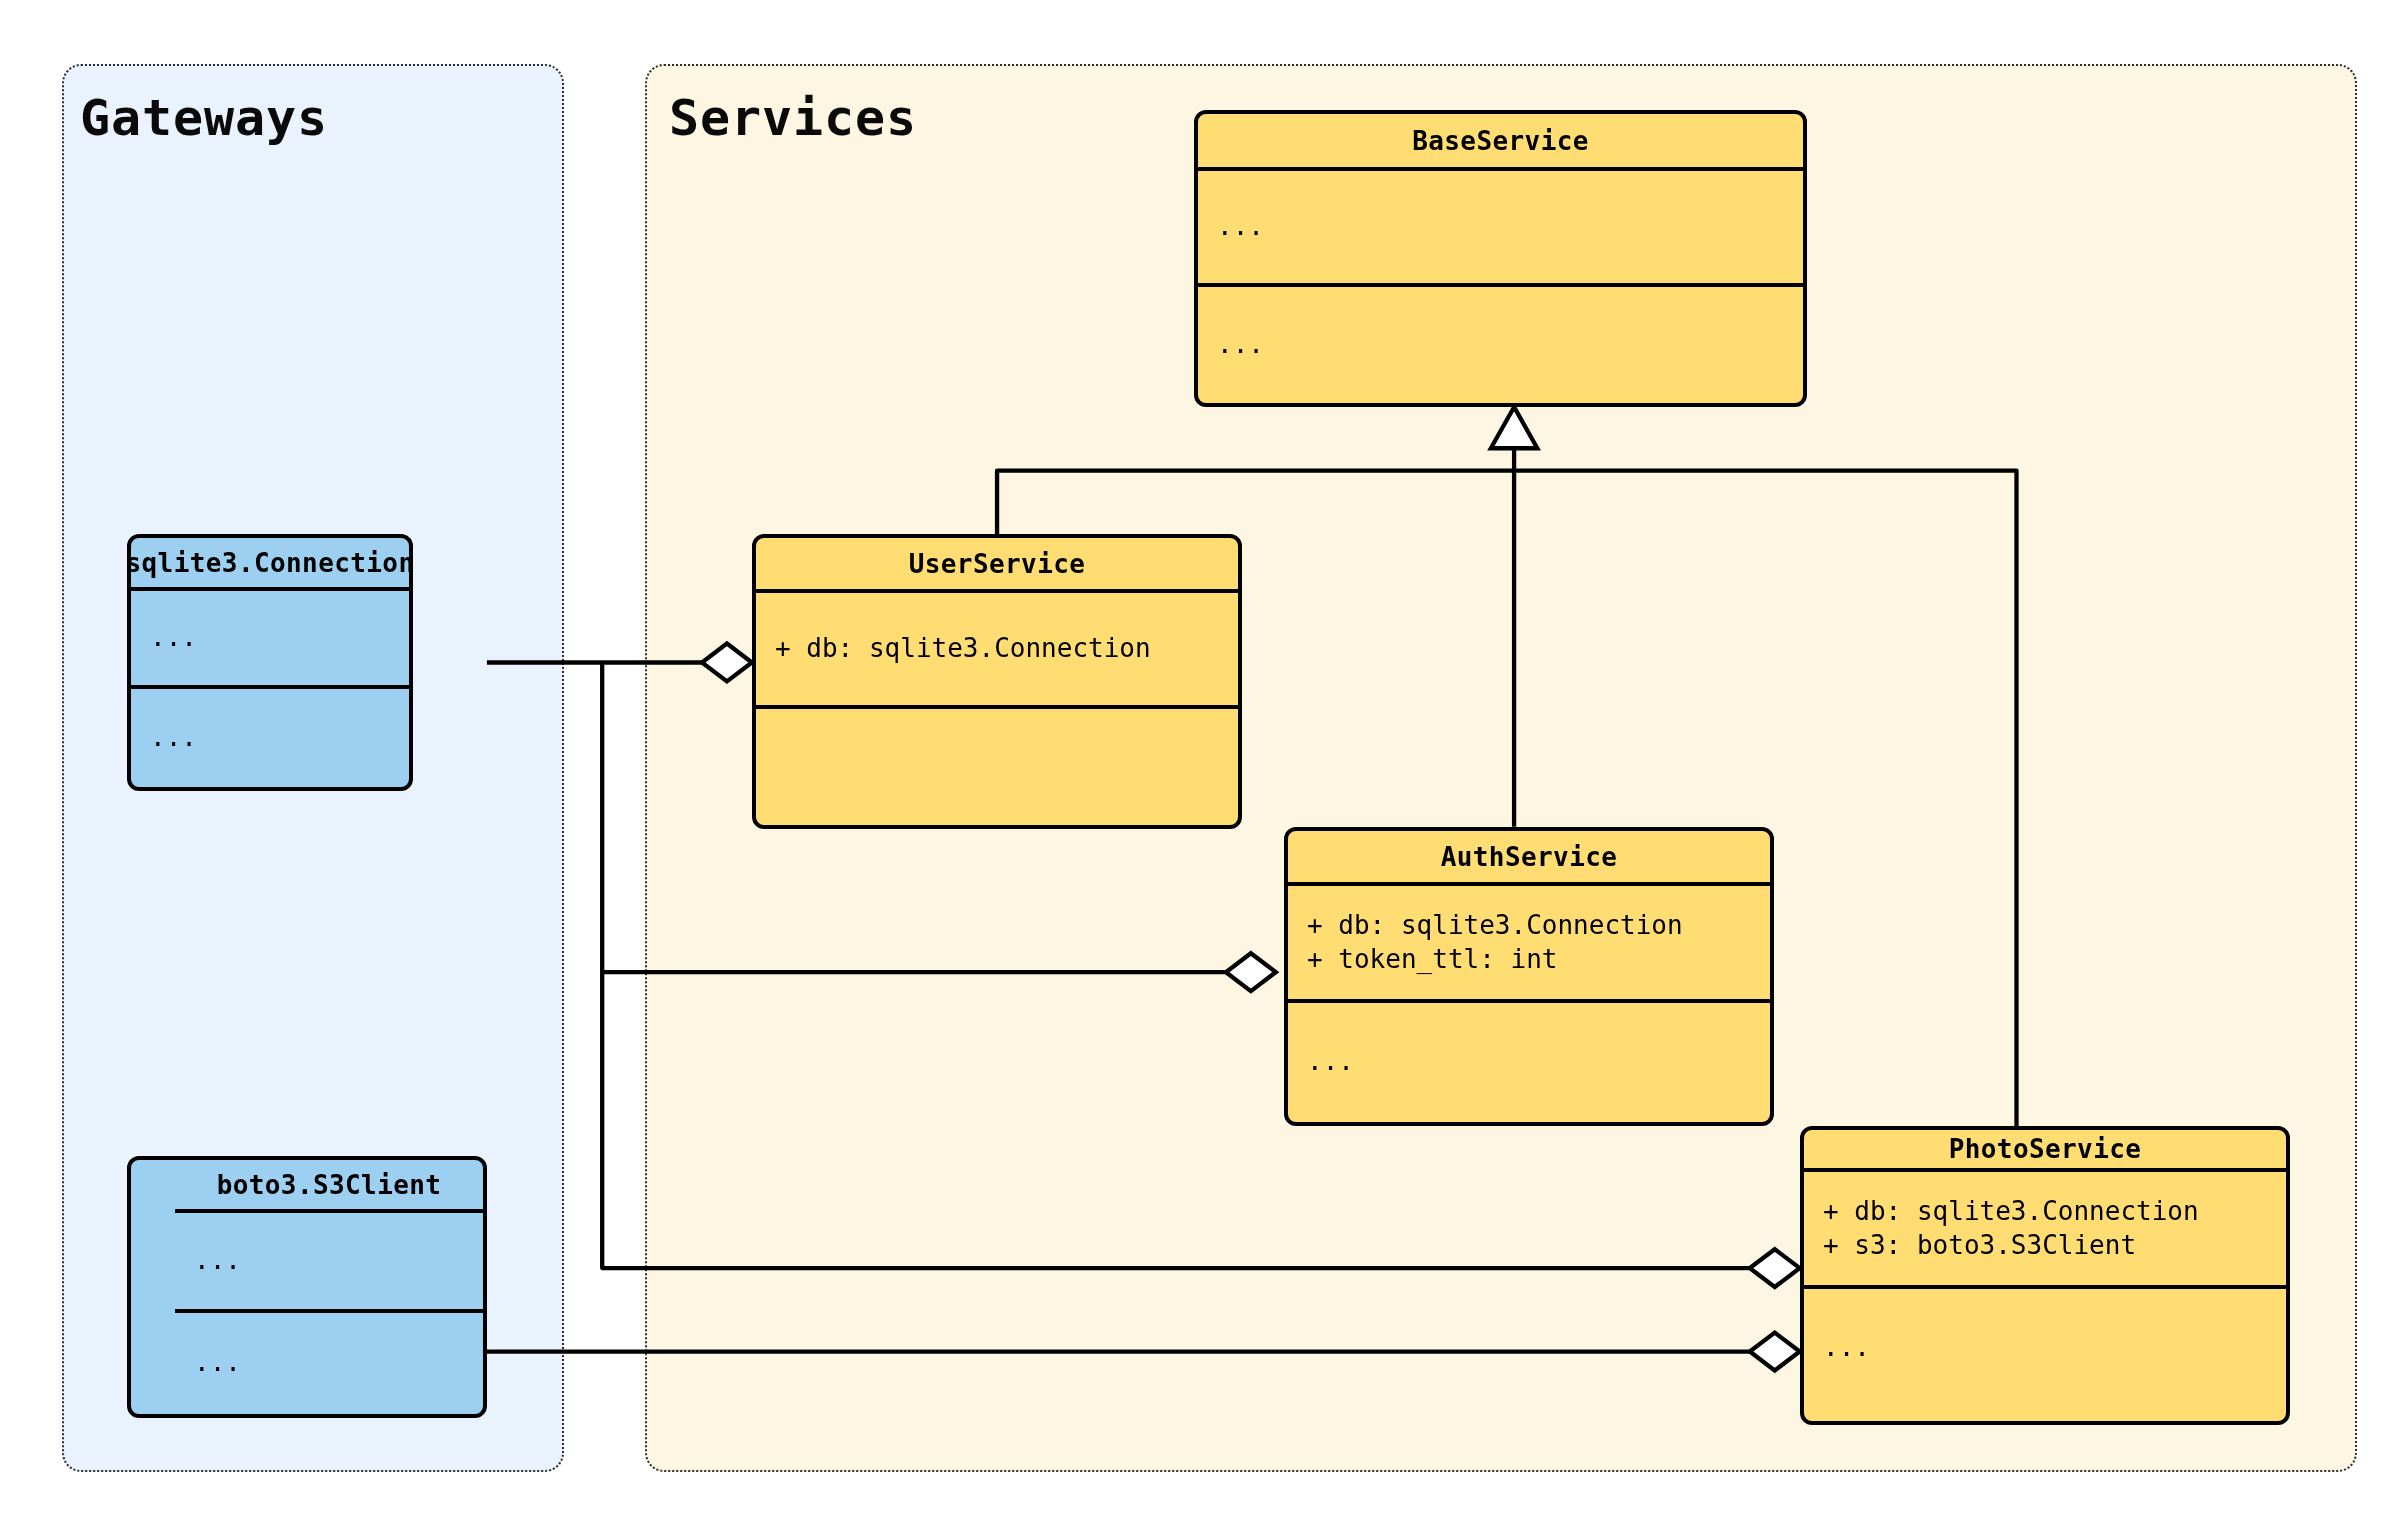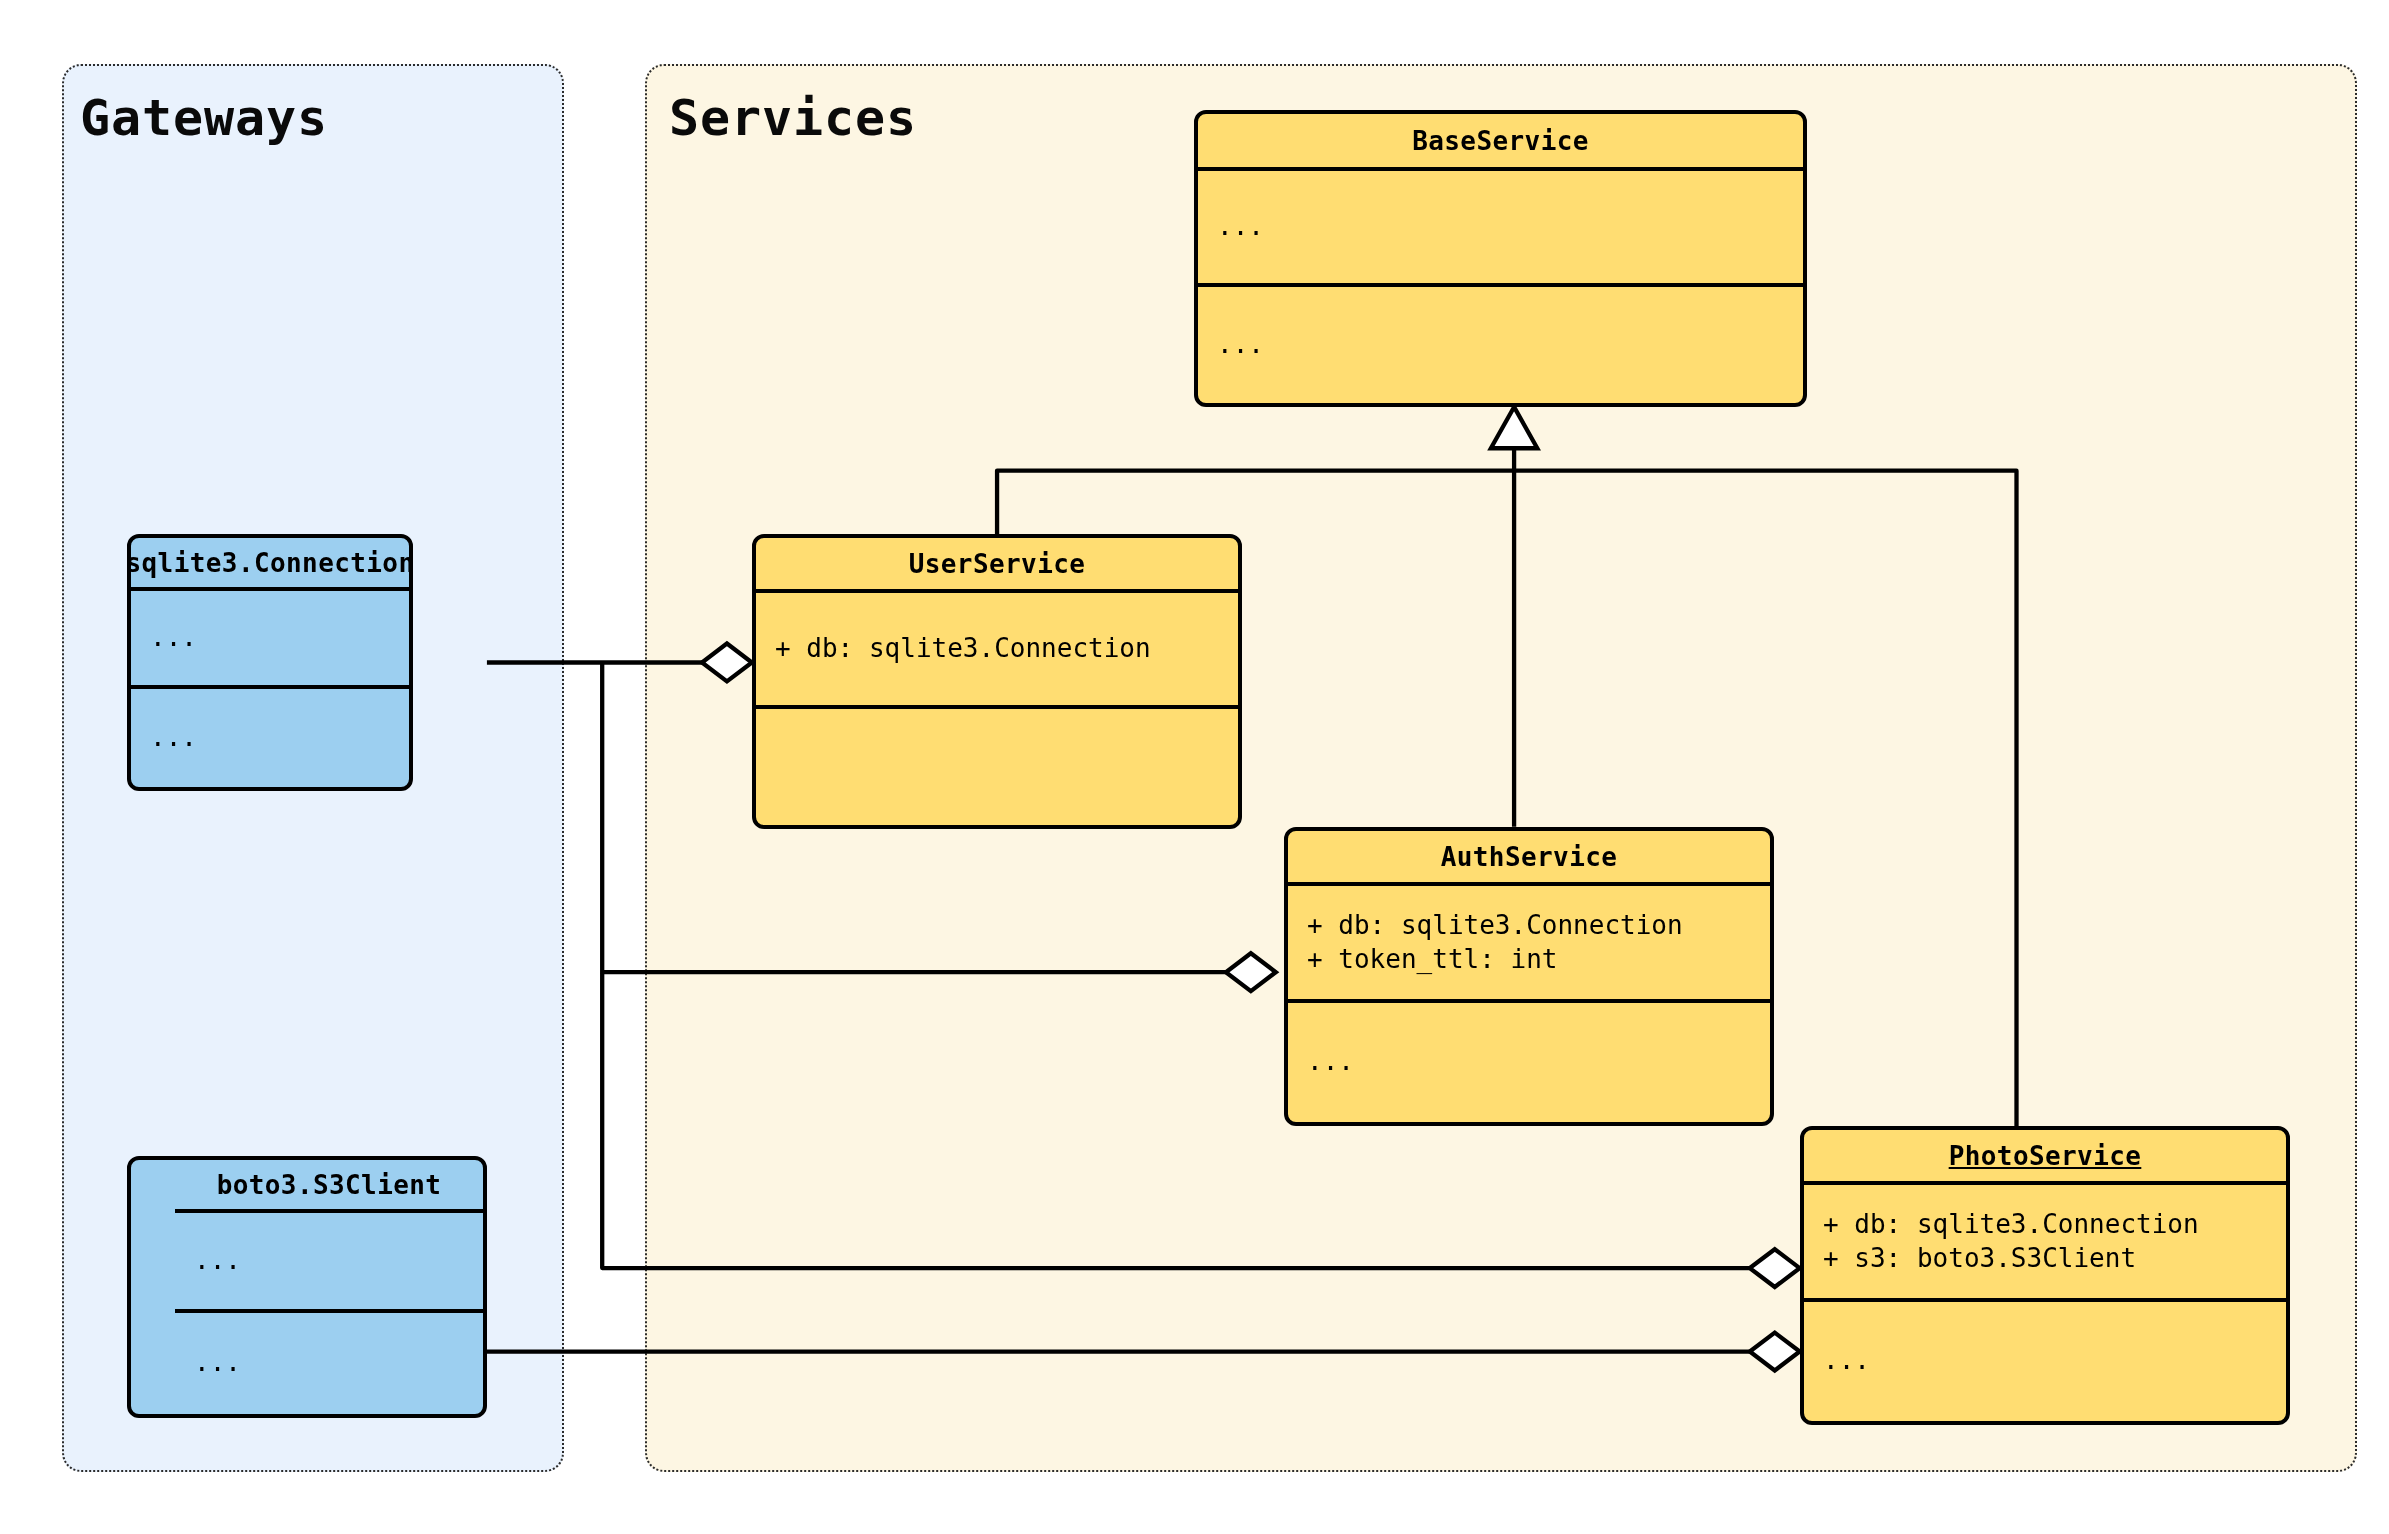--- a/index.html
+++ b/index.html
@@ -148,21 +148,21 @@
     <div class="uml-name" style="height: 53px;">boto3.S3Client</div>
     <div class="uml-compartment divider" style="height: 100px;">
       <span class="attr-line">...</span>
     </div>
     <div class="uml-compartment" style="height: 100px;">
       <span class="attr-line">...</span>
     </div>
   </div>
 
   <div class="uml-class" id="cls-photoservice" style="left: 1800px; top: 1126px; width: 490px; height: 299px; background: rgb(255, 221, 114); border-color: rgb(0, 0, 0);">
-    <div class="uml-name" style="height: 55px; text-decoration: underline;">PhotoService</div>
+    <div class="uml-name" style="height: 42px;">PhotoService</div>
     <div class="uml-compartment divider" style="height: 117px;">
       <span class="attr-line">+ db: sqlite3.Connection</span>
       <span class="attr-line">+ s3: boto3.S3Client</span>
     </div>
     <div class="uml-compartment" style="height: 117px;">
       <span class="attr-line">...</span>
     </div>
   </div>
 
 </div>

